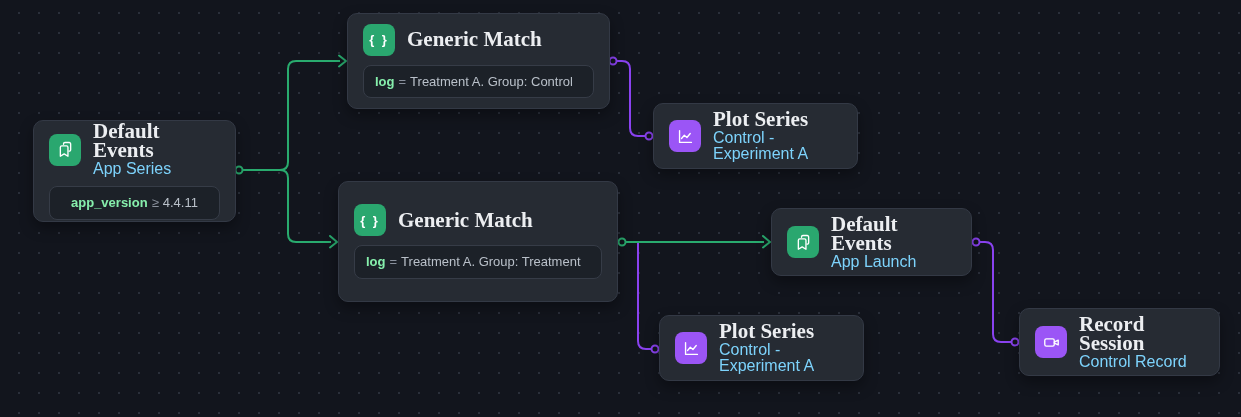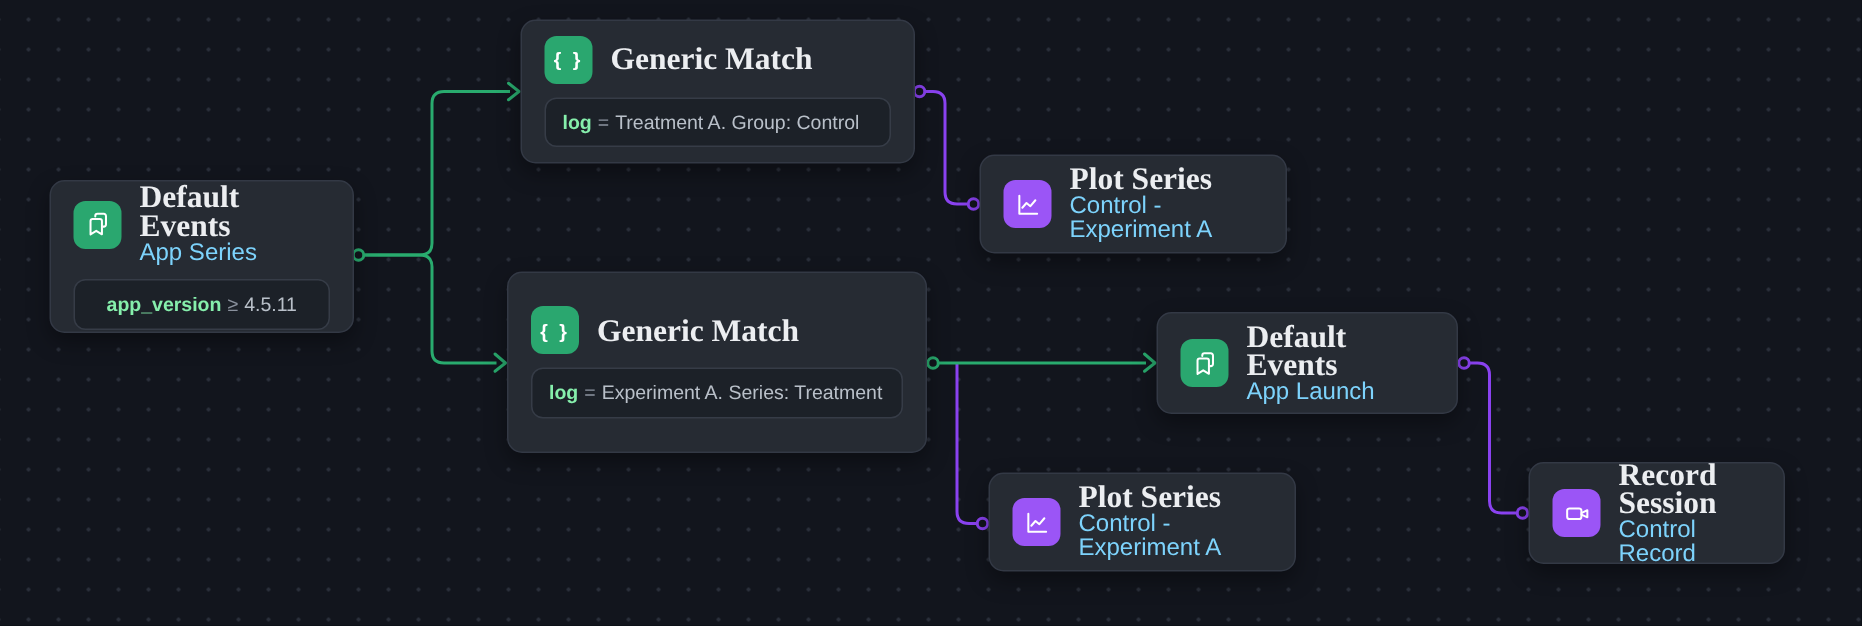--- a/index.html
+++ b/index.html
@@ -26,21 +26,21 @@
     position:absolute; background:#262b33; border:1px solid #333945;
     border-radius:10px; display:flex; flex-direction:column; justify-content:center;
     padding:0 15px; gap:9px; box-shadow:0 6px 14px rgba(0,0,0,.35);
   }
   .n0 { left:33px;  top:120px; width:203px; height:102px; }
   .n1 { left:347px; top:13px;  width:263px; height:96px;  }
   .n2 { left:653px; top:103px; width:205px; height:66px;  }
   .n3 { left:338px; top:181px; width:280px; height:121px; }
   .n4 { left:771px; top:208px; width:201px; height:68px;  }
   .n5 { left:659px; top:315px; width:205px; height:66px;  }
-  .n6 { left:1019px;top:308px; width:171px; height:68px;  }
+  .n6 { left:1019px;top:308px; width:201px; height:68px;  }
 
   .hdr { display:flex; align-items:center; gap:12px; }
   .ic {
     width:32px; height:32px; border-radius:8px; flex:0 0 32px;
     display:flex; align-items:center; justify-content:center;
   }
   .ic.green { background:#2aa76f; }
   .ic.purple { background:#9b55f6; }
   .ic svg { display:block; }
   .braces { color:#fff; font-size:13px; font-weight:700; letter-spacing:2px; }
@@ -94,21 +94,21 @@
         <svg width="19" height="19" viewBox="0 0 24 24" fill="none" stroke="#ffffff" stroke-width="1.7" stroke-linecap="round" stroke-linejoin="round">
           <path d="M9.5 5.5 V5 a1.8 1.8 0 0 1 1.8-1.8 h5.4 A1.8 1.8 0 0 1 18.5 5 v7.2 a1.8 1.8 0 0 1 -1.8 1.8 h-0.4"></path>
           <path d="M7.3 7.5 h6 a1.8 1.8 0 0 1 1.8 1.8 v11.2 l-4.8 -3 l-4.8 3 V9.3 a1.8 1.8 0 0 1 1.8 -1.8 z"></path>
         </svg>
       </div>
       <div class="tt">
         <div class="title">Default Events</div>
         <div class="subtitle">App Series</div>
       </div>
     </div>
-    <div class="badge center"><span class="k">app_version</span><span class="op">≥</span><span>4.5.11</span></div>
+    <div class="badge center"><span class="k">app_version</span><span class="op">≥</span><span>4.4.11</span></div>
   </div>
 
   <div class="node n1">
     <div class="hdr">
       <div class="ic green">
         <span class="braces">{ }</span>
       </div>
       <div class="tt">
         <div class="title">Generic Match</div>
       </div>
@@ -133,21 +133,21 @@
 
   <div class="node n3">
     <div class="hdr">
       <div class="ic green">
         <span class="braces">{ }</span>
       </div>
       <div class="tt">
         <div class="title">Generic Match</div>
       </div>
     </div>
-    <div class="badge"><span class="k">log</span><span class="op">=</span><span>Experiment A. Series: Treatment</span></div>
+    <div class="badge"><span class="k">log</span><span class="op">=</span><span>Treatment A. Group: Treatment</span></div>
   </div>
 
   <div class="node n4">
     <div class="hdr">
       <div class="ic green">
         <svg width="19" height="19" viewBox="0 0 24 24" fill="none" stroke="#ffffff" stroke-width="1.7" stroke-linecap="round" stroke-linejoin="round">
           <path d="M9.5 5.5 V5 a1.8 1.8 0 0 1 1.8-1.8 h5.4 A1.8 1.8 0 0 1 18.5 5 v7.2 a1.8 1.8 0 0 1 -1.8 1.8 h-0.4"></path>
           <path d="M7.3 7.5 h6 a1.8 1.8 0 0 1 1.8 1.8 v11.2 l-4.8 -3 l-4.8 3 V9.3 a1.8 1.8 0 0 1 1.8 -1.8 z"></path>
         </svg>
       </div>

